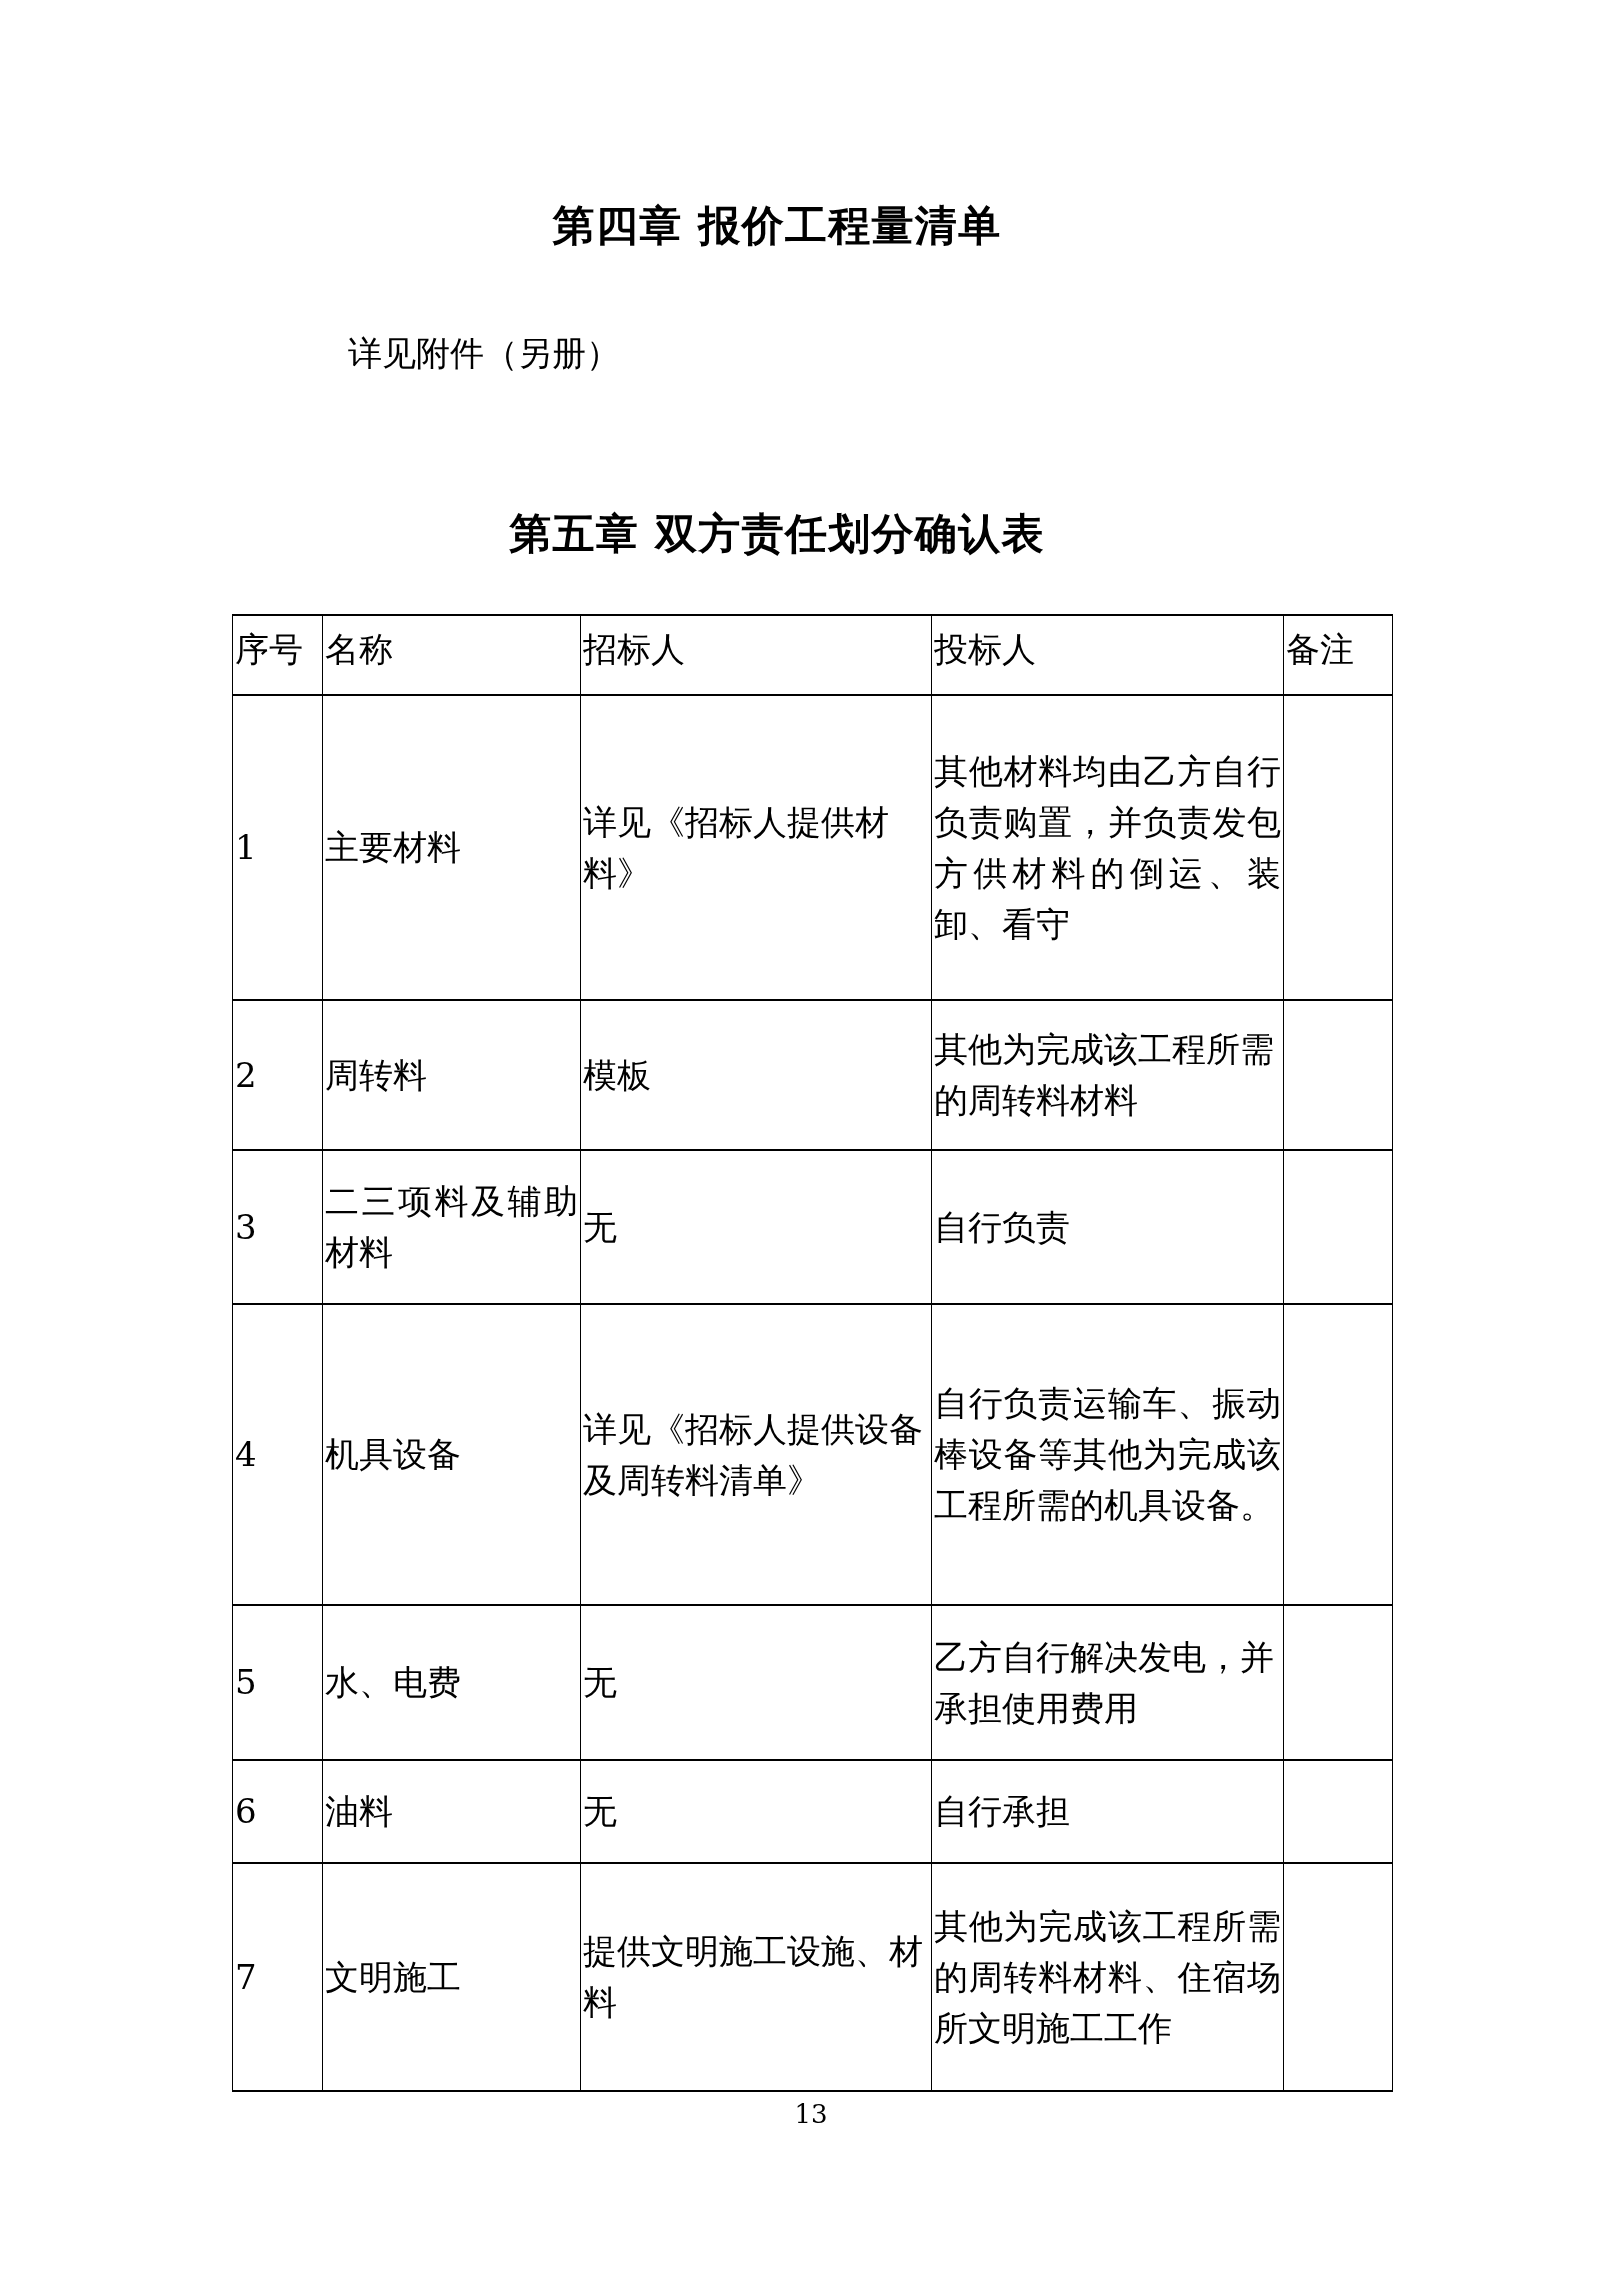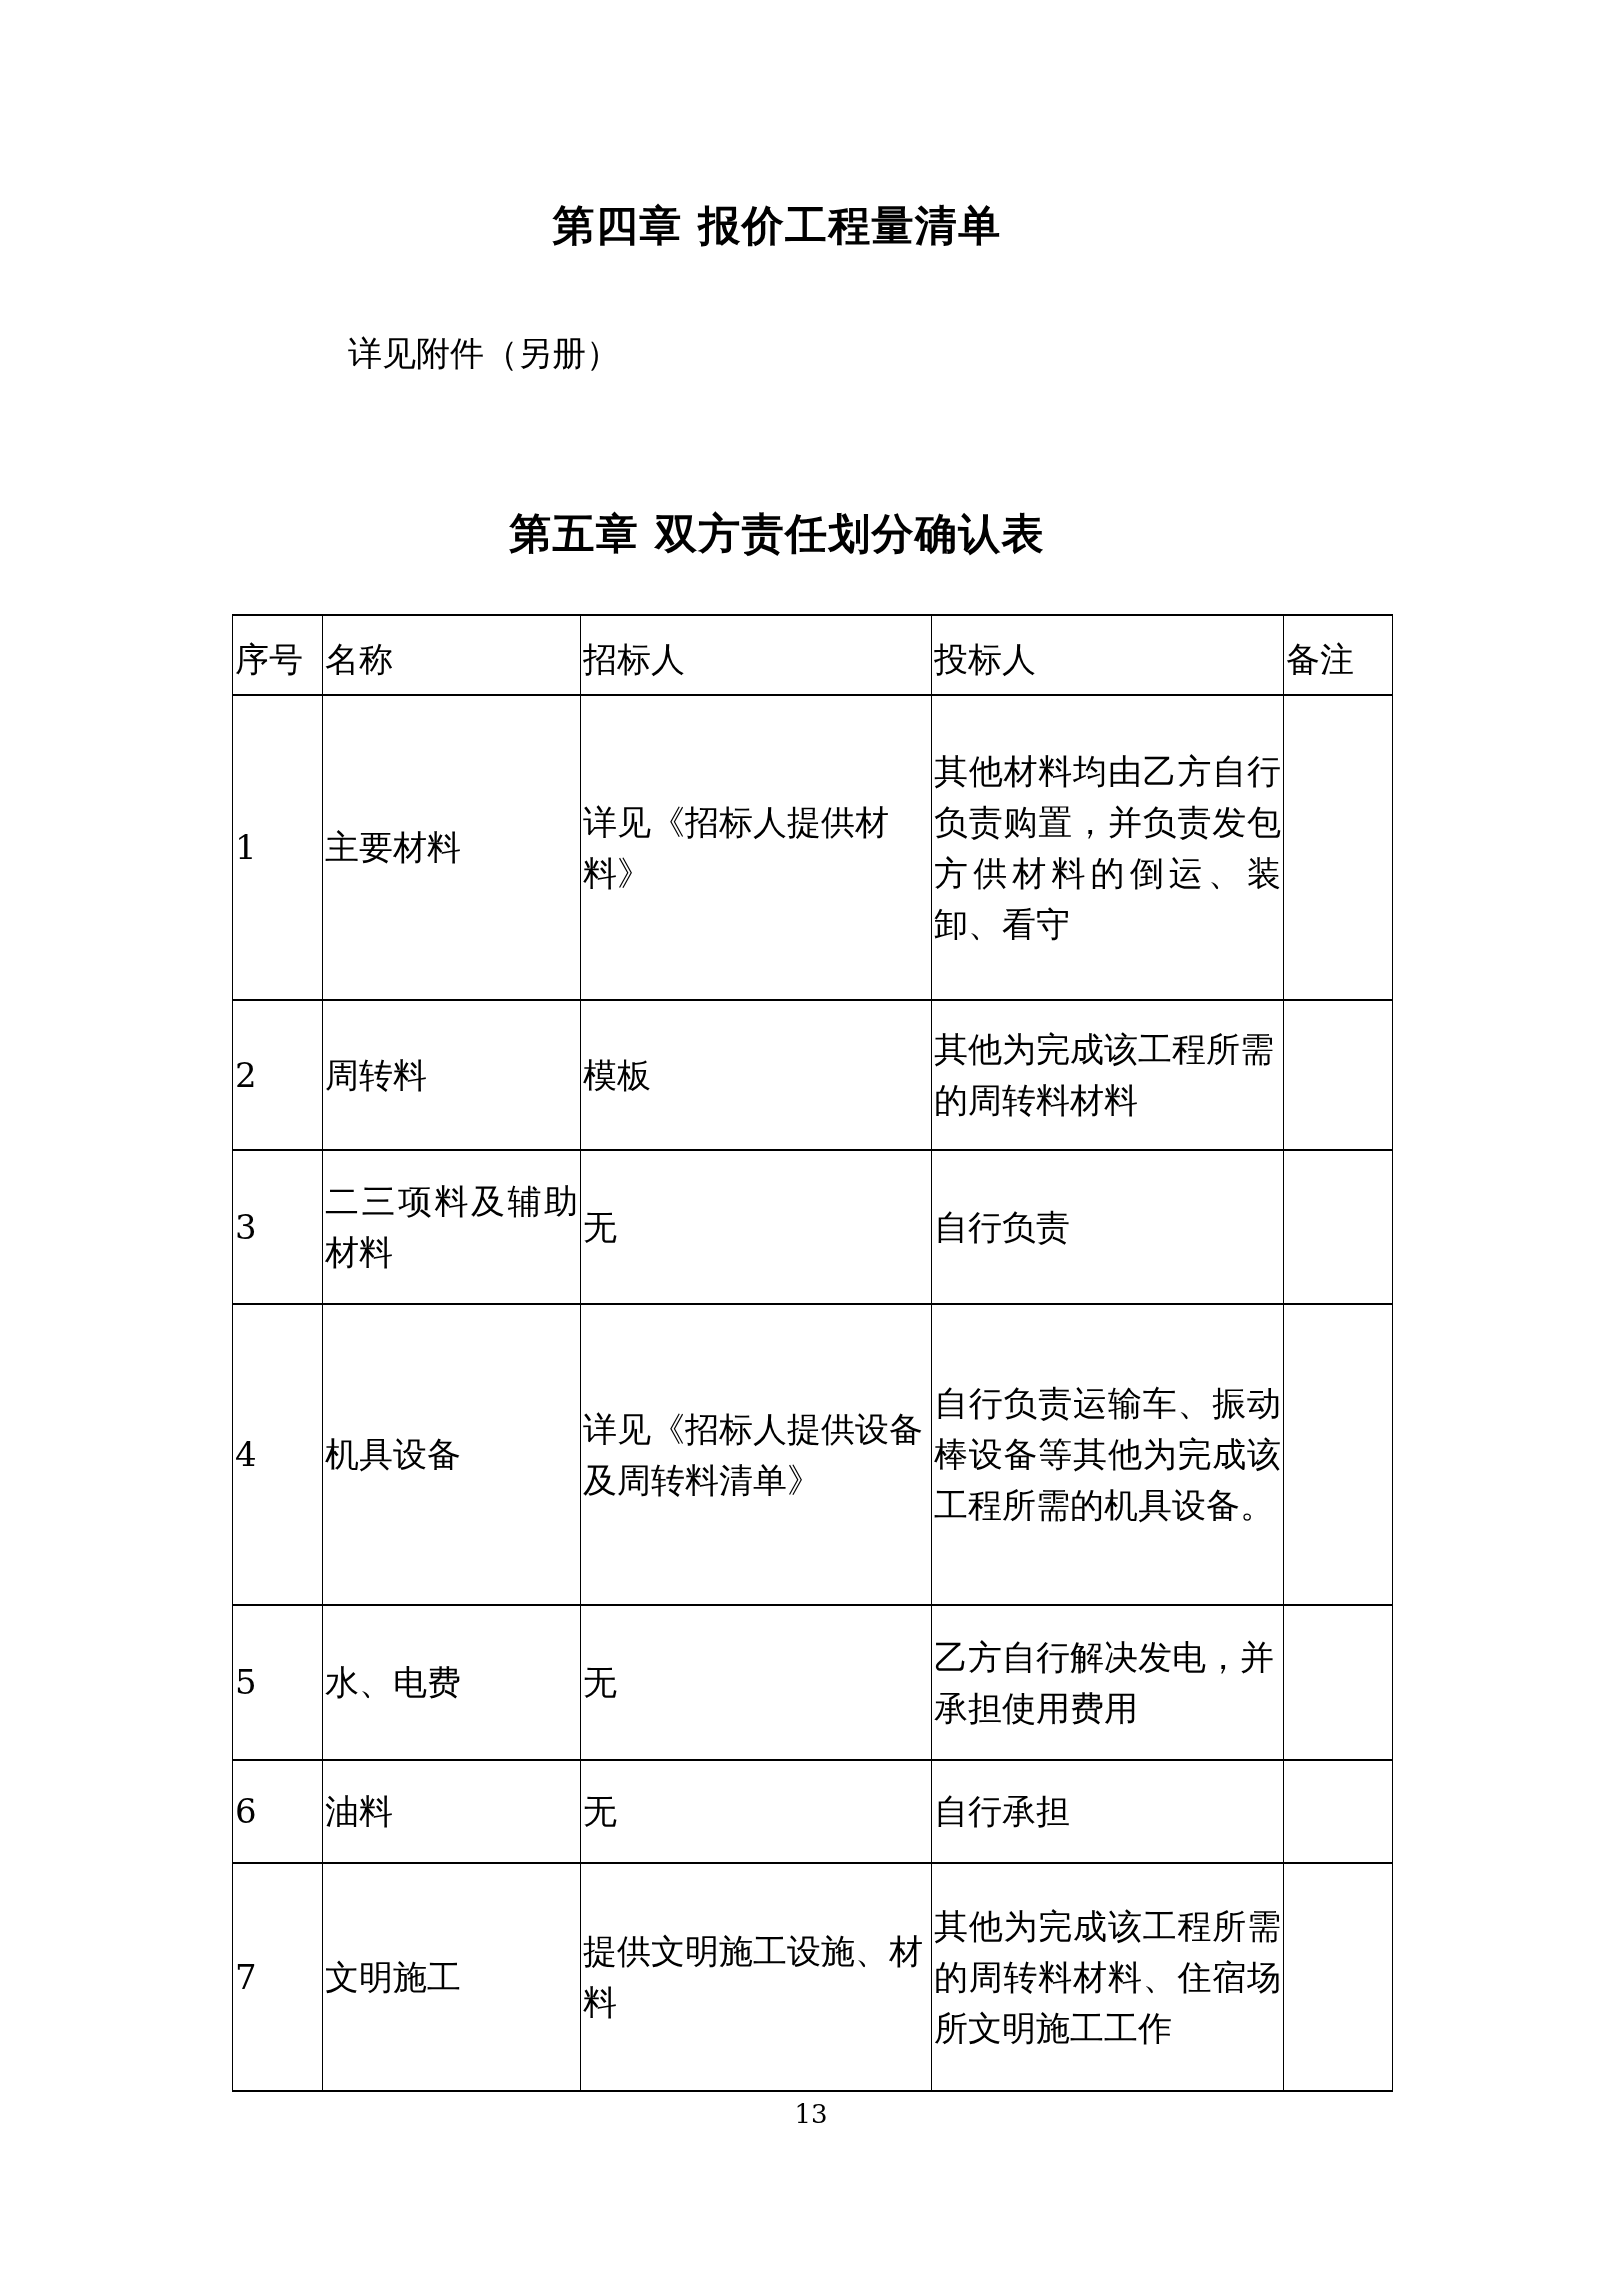--- a/index.html
+++ b/index.html
@@ -50,21 +50,22 @@
       border-top: 2px solid #000;
       border-bottom: 2px solid #000;
       padding: 0 2px;
       vertical-align: middle;
       font-size: 34px;
       line-height: 51px;
       word-break: break-all;
     }
     table.resp-table tr.header td {
       vertical-align: top;
-      padding-top: 18px;
+      padding-top: 11px;
+      font-family: Liberation Mono, monospace;
     }
     .col-no { width: 90px; }
     .col-name { width: 258px; }
     .col-owner { width: 351px; }
     .col-bidder { width: 352px; }
     .col-note { width: 109px; }
     .justify { text-align: justify; text-align-last: left; }
     .page-number {
       position: absolute;
       left: 0;

